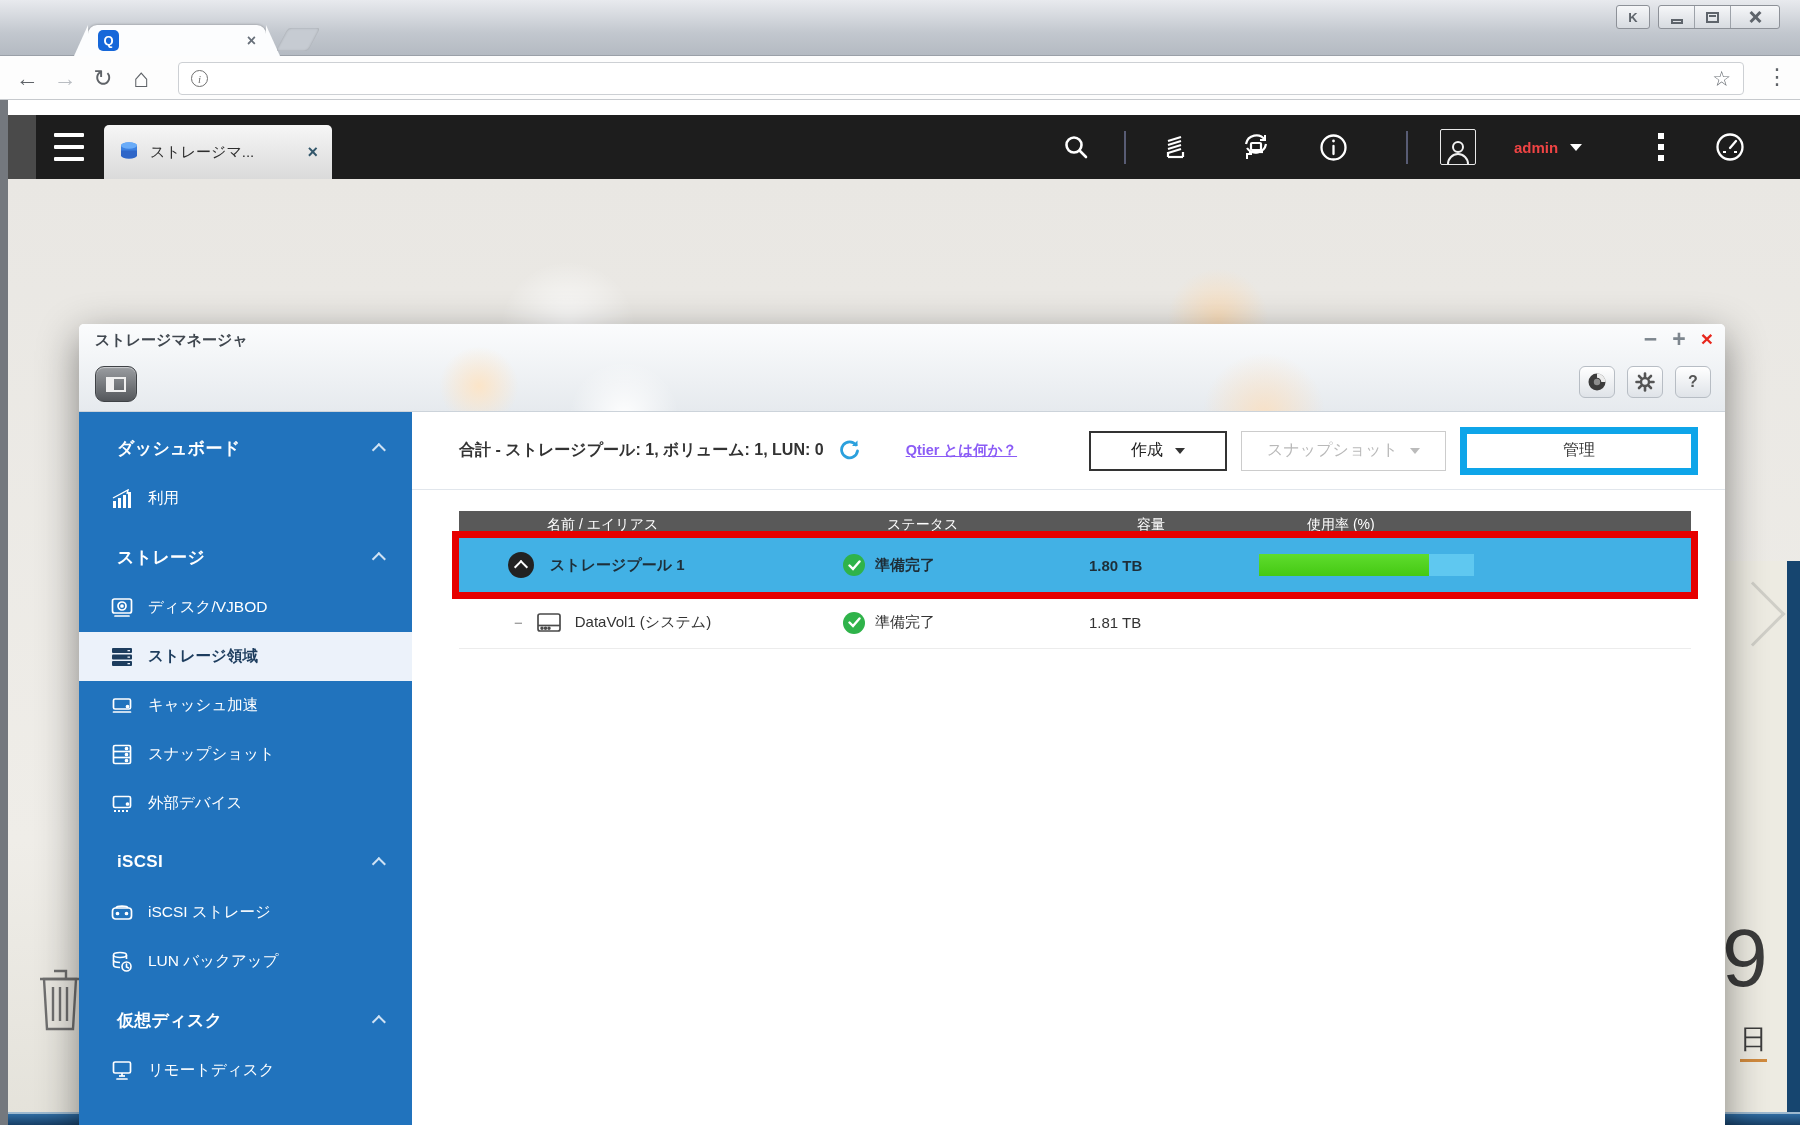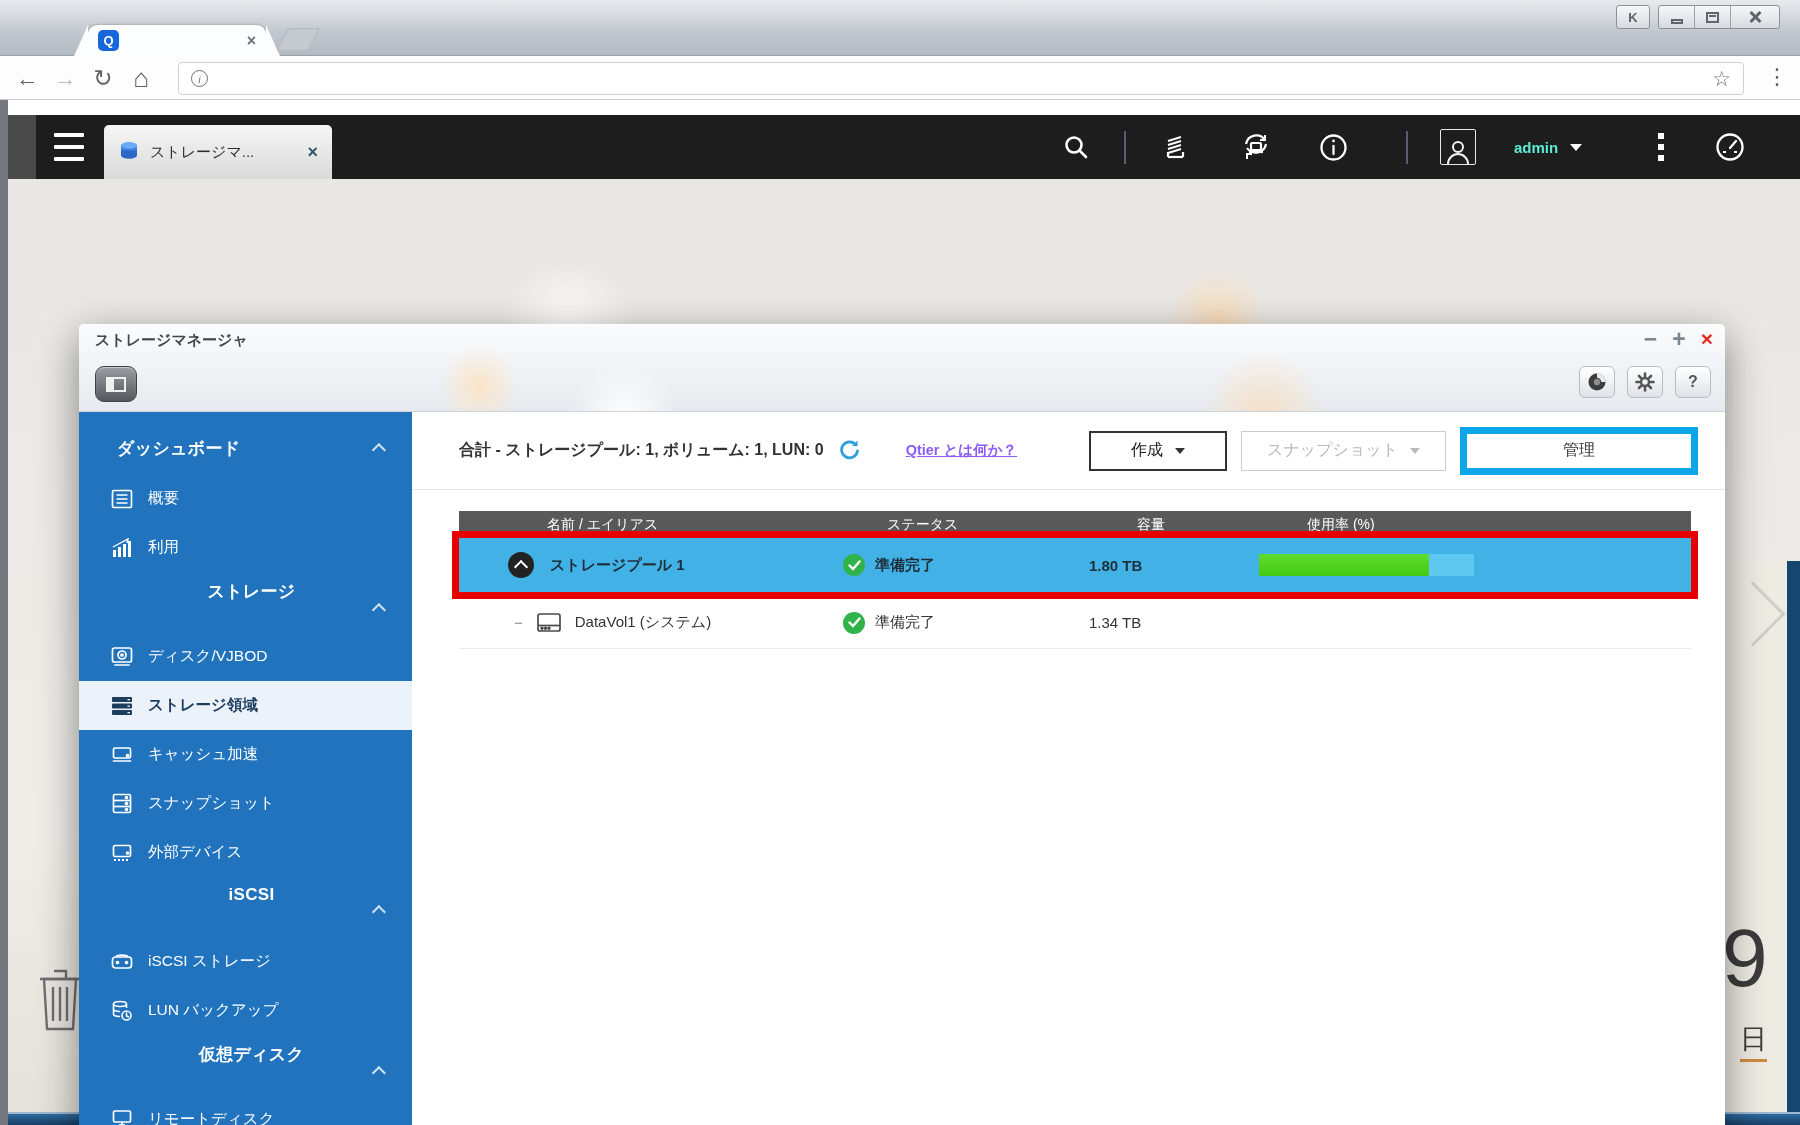--- a/index.html
+++ b/index.html
@@ -51,21 +51,21 @@
   .bar-edge { position:absolute; left:0; top:0; width:28px; height:64px; background:#4a4a4a; }
   .hamburger { position:absolute; left:46px; top:18px; width:30px; height:28px; display:flex; flex-direction:column; justify-content:space-between; }
   .hamburger span { display:block; height:4px; background:#fff; border-radius:1px; }
   .qts-tab { position:absolute; left:96px; top:10px; width:228px; height:54px; border-radius:5px 5px 0 0;
     background:linear-gradient(#f6f6f6,#dadada); display:flex; align-items:center; padding:12px 14px; }
   .qts-tab-label { font-size:15px; color:#2e2e2e; padding-left:10px; flex:1; }
   .qts-tab-close { color:#33576b; font-size:18px; font-weight:bold; }
   .bar-ic { position:absolute; top:0; height:64px; display:flex; align-items:center; justify-content:center; }
   .bar-sep { position:absolute; top:16px; width:2px; height:33px; background:#585c74; }
   .avatar-box { width:36px; height:36px; border:1.6px solid #e8e8e8; border-radius:2px; display:flex; align-items:flex-end; justify-content:center; }
-  .admin-label { color:#5eead4; font-weight:bold; font-size:15px; }
+  .admin-label { color:#ef4444; font-weight:bold; font-size:15px; }
   .caret-dn { width:0; height:0; border-left:6px solid transparent; border-right:6px solid transparent; border-top:7px solid #fff; }
   .vdots { display:flex; flex-direction:column; gap:5px; }
   .vdots i { width:6px; height:6px; background:#fff; display:block; }
 
   
   .desktop { position:absolute; left:0; top:79px; right:0; bottom:0;
     background: radial-gradient(circle 70px at 1210px 140px, rgba(250,221,186,.95), rgba(250,221,186,0) 72%),
                 radial-gradient(circle 90px at 560px 150px, rgba(255,255,255,.9), rgba(255,255,255,0) 75%),
                 linear-gradient(#e9e7e3,#efede8 70%,#e4e2da); }
   .beige-col { position:absolute; right:13px; width:70px; top:382px; bottom:13px; background:#edebe2; }
@@ -98,21 +98,21 @@
   .panel-glyph:before { content:""; position:absolute; left:0; top:0; bottom:0; width:6px; background:#f0f0f0; }
   .head-btns { position:absolute; right:14px; top:42px; display:flex; gap:12px; }
   .head-btn { width:36px; height:32px; border:1px solid #b7bdc4; border-radius:6px;
     background:linear-gradient(#ffffff,#dfe3e8); display:flex; align-items:center; justify-content:center; color:#555; font-weight:bold; font-size:16px; }
 
   .win-body { display:flex; height:760px; }
 
   
   .sidebar { width:333px; background:#2173bd; color:#fff; padding-top:10px; flex:none; }
   .sec-head { height:52px; display:flex; align-items:center; padding:0 26px 0 38px; font-size:17px; font-weight:bold; letter-spacing:.3px; }
-  .sec-head.gap { margin-top:8px;flex-direction:column; }
+  .sec-head.gap { margin-top:8px; }
   .chev-up { margin-left:auto; width:10px; height:10px; border-top:2.5px solid #cfe2f4; border-left:2.5px solid #cfe2f4; transform:rotate(45deg) translateY(3px); }
   .s-item { height:49px; display:flex; align-items:center; padding-left:30px; font-size:15.5px; color:#fff; }
   .s-item .ic { width:26px; height:24px; margin-right:13px; display:flex; align-items:center; justify-content:center; color:#fff; }
   .s-item.selected { background:#ecf2fa; color:#1d3d5e; font-weight:bold; }
   .s-item.selected .ic { color:#1d3d5e; }
 
   
   .main { flex:1; background:#fff; display:flex; flex-direction:column; }
   .summary-row { height:78px; display:flex; align-items:center; padding:0 27px 0 47px; border-bottom:1px solid #e1e6ec; }
   .summary-text { font-size:16px; font-weight:bold; color:#333; white-space:nowrap; }
@@ -368,31 +368,20 @@
 
     <div class="win-body">
 
       <div class="sidebar">
         <div class="sec-head">
           <span>ダッシュボード</span>
           <span class="chev-up"></span>
         </div>
         <div class="s-item">
           <span class="ic">
-            <svg width="22" height="20" viewBox="0 0 22 20" fill="none" stroke="currentColor" stroke-width="1.7">
-              <rect x="1.5" y="1.5" width="19" height="17" rx="1.5"></rect>
-                <path d="M5.5 6 h11"></path>
-                <path d="M5.5 10 h11"></path>
-                <path d="M5.5 14 h11"></path>
-            </svg>
-            </span>
-          <span>概要</span>
-        </div>
-        <div class="s-item">
-          <span class="ic">
             <svg width="22" height="20" viewBox="0 0 22 20" fill="currentColor">
               <rect x="2" y="12" width="3" height="7"></rect>
                 <rect x="7" y="9" width="3" height="10"></rect>
               <rect x="12" y="6" width="3" height="13"></rect>
                 <rect x="17" y="3" width="3" height="16"></rect>
               <path d="M2 9 L17 1 l-1 4" fill="none" stroke="currentColor" stroke-width="1.4"></path>
             </svg>
             </span>
           <span>利用</span>
         </div>
@@ -574,19 +563,19 @@
               <span class="vol-name">DataVol1 (システム)</span>
             </div>
             <div class="cell-status">
               <span class="check">
                 <svg width="13" height="11" viewBox="0 0 13 11">
                     <path d="M1.5 5.5 L5 9 L11.5 1.5" fill="none" stroke="#fff" stroke-width="2.4" stroke-linecap="round"></path>
                   </svg>
               </span>
               <span>準備完了</span>
             </div>
-            <div>1.34 TB</div>
+            <div>1.81 TB</div>
           </div>
         </div>
       </div>
     </div>
   </div>
 </div>
 
 </body></html>

